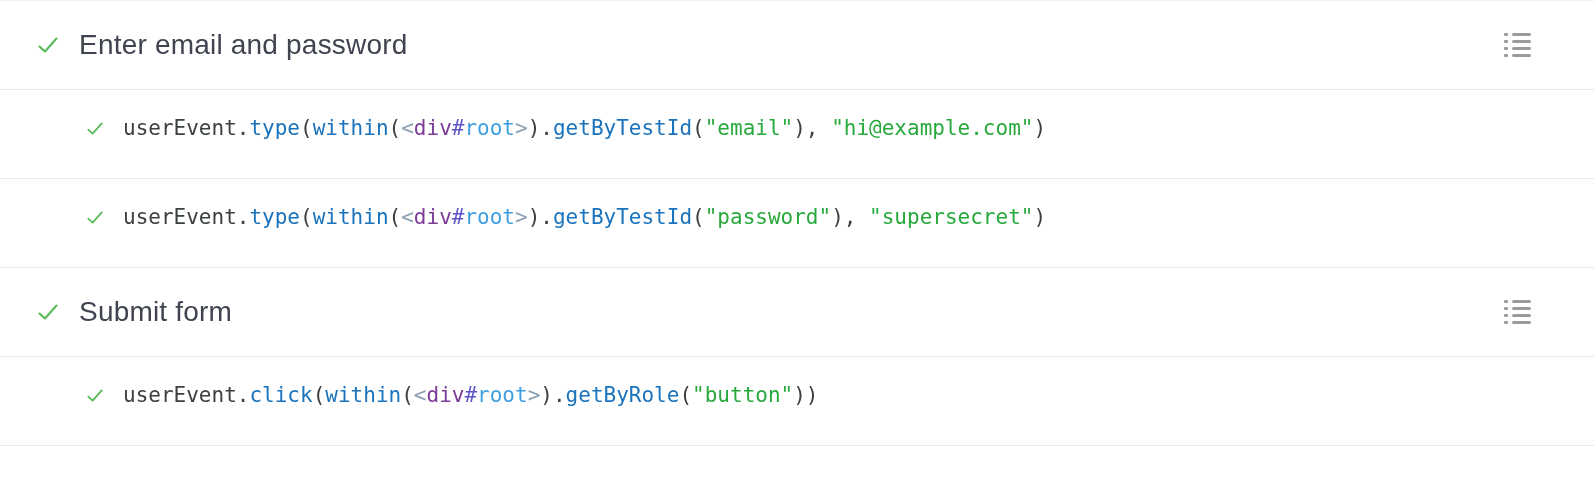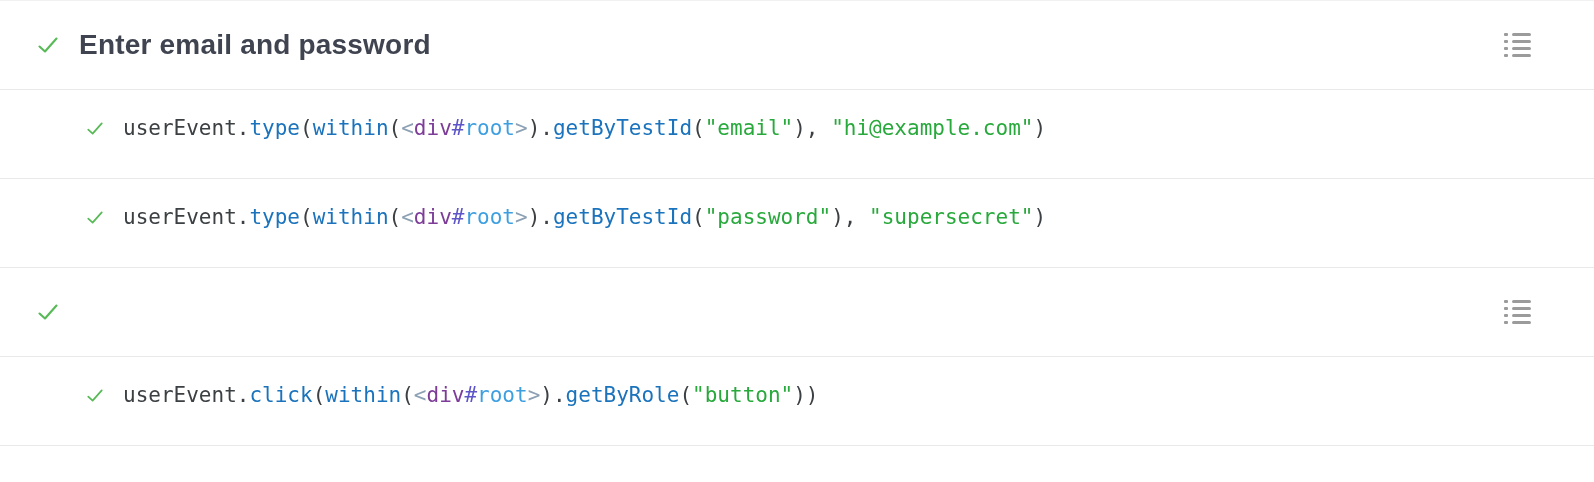--- a/index.html
+++ b/index.html
@@ -6,21 +6,21 @@
   .panel{
     width:1594px;height:482px;box-sizing:border-box;
     background:#fff;border-top:1px solid #f1f1f1;
     font-family:"Liberation Sans",sans-serif;
     overflow:hidden;
   }
   .row{
     display:flex;align-items:center;height:89px;box-sizing:border-box;
     border-bottom:1px solid var(--border,#e9e9e9);
   }
-  .heading-row{padding:0 61px 0 34px;cursor:pointer;font-weight:bold;}
+  .heading-row{padding:0 61px 0 34px;cursor:pointer;}
   .cmd-row{padding:0 40px 12px 84px;cursor:pointer;}
   .check{flex:none;color:var(--check,#58b957);}
   .check-lg{width:28px;height:24px;}
   .check-sm{width:22px;height:19px;}
   .step-label{
     margin-left:17px;font-size:28px;letter-spacing:.2px;
     color:var(--heading,#3f4450);
   }
   .spacer{flex:1;}
   .code{
@@ -85,20 +85,21 @@
     <svg class="check check-sm" viewBox="0 0 24 24" fill="none" stroke="currentColor" stroke-width="2.2" stroke-linecap="round" stroke-linejoin="round">
       <path d="M3.5 13.5 L9 18.5 L20.5 5.5"></path>
     </svg>
     <code class="code"><span class="tk d">userEvent.</span><span class="tk fn">type</span><span class="tk d">(</span><span class="tk fn">within</span><span class="tk d">(</span><span class="tk br">&lt;</span><span class="tk tag">div</span><span class="tk hash">#</span><span class="tk id">root</span><span class="tk br">&gt;</span><span class="tk d">).</span><span class="tk fn">getByTestId</span><span class="tk d">(</span><span class="tk str">"password"</span><span class="tk d">), </span><span class="tk str">"supersecret"</span><span class="tk d">)</span></code>
   </div>
 
   <div class="row heading-row">
     <svg class="check check-lg" viewBox="0 0 24 24" fill="none" stroke="currentColor" stroke-width="2.1" stroke-linecap="round" stroke-linejoin="round">
       <path d="M3.5 13.5 L9 18.5 L20.5 5.5"></path>
     </svg>
+    <span class="step-label">Submit form</span>
     <div class="spacer"></div>
     <div class="list-icon">
       <span class="li-row">
           <span class="li-dot"></span>
           <span class="li-line"></span>
         </span>
       <span class="li-row">
           <span class="li-dot"></span>
           <span class="li-line"></span>
         </span>

